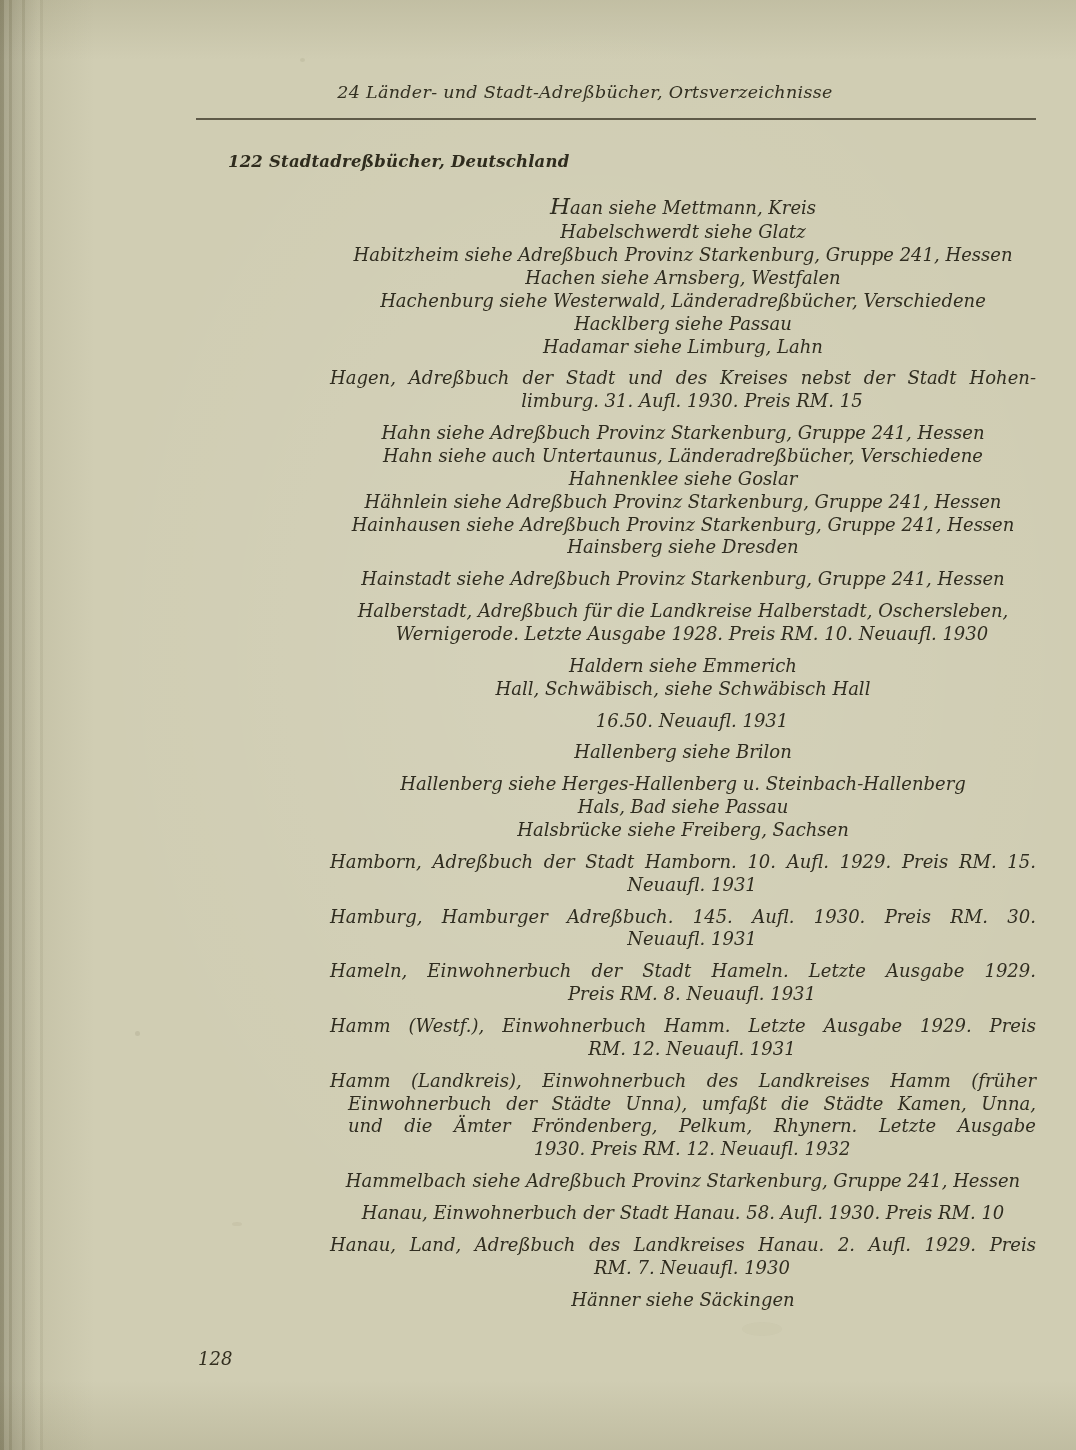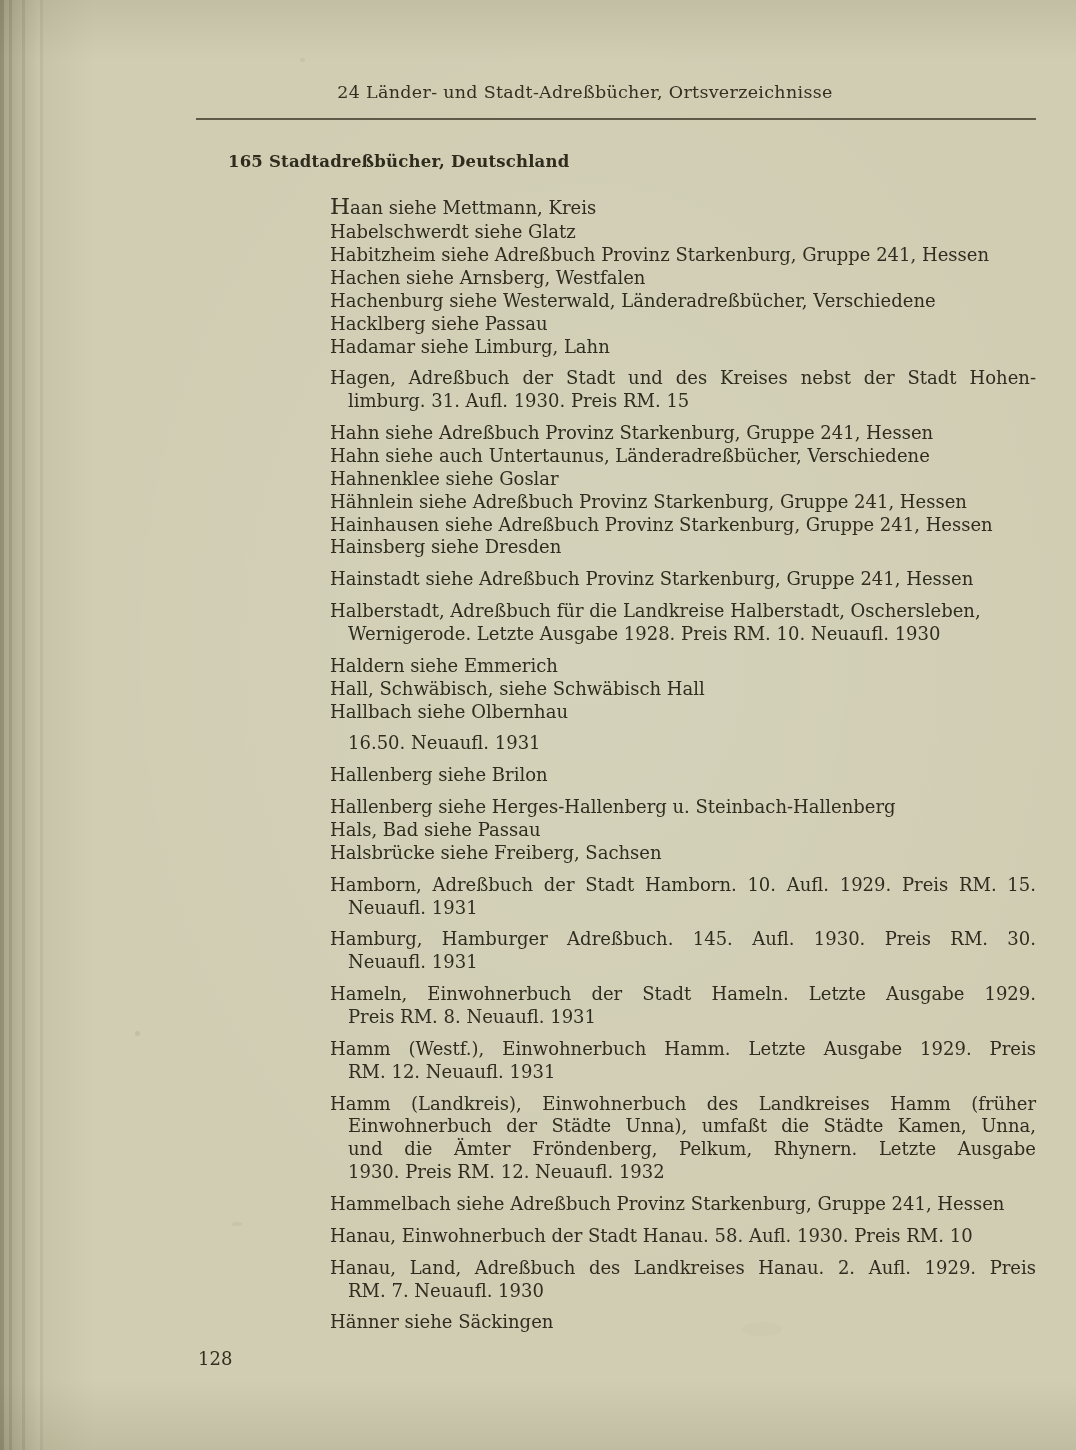--- a/index.html
+++ b/index.html
@@ -45,20 +45,21 @@
     position: absolute;
     border-radius: 50%;
     background: rgba(90,85,55,0.18);
   }
 
   .content {
     position: absolute;
     left: 0; top: 0;
     width: 1076px;
     height: 1270px;
+    font-style: italic;
   }
 
   .running-head {
     position: absolute;
     left: 200px;
     top: 82px;
     width: 770px;
     text-align: center;
     font-size: 17.5px;
     color: #333022;
@@ -99,20 +100,21 @@
   }
   .entry.gap {
     margin-top: 9px;
   }
   .bigcap {
     font-size: 23px;
   }
   
   .l {
     display: block;
+    text-align: center;
   }
   .l.first {
     margin-left: -18px;
   }
   .l.just {
     text-align: justify;
     text-align-last: justify;
   }
 
   .folio {
@@ -132,21 +134,21 @@
 <div class="speckle" style="left:300px; top:58px; width:5px; height:4px; opacity:.5;"></div>
 <div class="speckle" style="left:135px; top:1031px; width:5px; height:5px; opacity:.6;"></div>
 <div class="speckle" style="left:232px; top:1222px; width:10px; height:4px; opacity:.35;"></div>
 <div class="speckle" style="left:742px; top:1322px; width:40px; height:14px; opacity:.12;"></div>
 
 <div class="content">
 
   <div class="running-head">24  Länder- und Stadt-Adreßbücher, Ortsverzeichnisse</div>
   <div class="rule"></div>
 
-  <div class="section-head">165  Stadtadreßbücher, Deutschland</div>
+  <div class="section-head">122  Stadtadreßbücher, Deutschland</div>
 
   <div class="entries" id="entries">
       <div class="entry">
         <span class="l first"><span class="bigcap">H</span>aan siehe Mettmann, Kreis</span>
       </div>
       <div class="entry">
         <span class="l first">Habelschwerdt siehe Glatz</span>
       </div>
       <div class="entry">
         <span class="l first">Habitzheim siehe Adreßbuch Provinz Starkenburg, Gruppe 241, Hessen</span>
@@ -190,23 +192,20 @@
       </div>
       <div class="entry gap">
         <span class="l first">Halberstadt, Adreßbuch für die Landkreise Halberstadt, Oschersleben,</span>
         <span class="l">Wernigerode. Letzte Ausgabe 1928. Preis RM. 10. Neuaufl. 1930</span>
       </div>
       <div class="entry gap">
         <span class="l first">Haldern siehe Emmerich</span>
       </div>
       <div class="entry">
         <span class="l first">Hall, Schwäbisch, siehe Schwäbisch Hall</span>
-      </div>
-      <div class="entry">
-        <span class="l first">Hallbach siehe Olbernhau</span>
       </div>
       <div class="entry gap">
         <span class="l">16.50. Neuaufl. 1931</span>
       </div>
       <div class="entry gap">
         <span class="l first">Hallenberg siehe Brilon</span>
       </div>
       <div class="entry gap">
         <span class="l first">Hallenberg siehe Herges-Hallenberg u. Steinbach-Hallenberg</span>
       </div>

